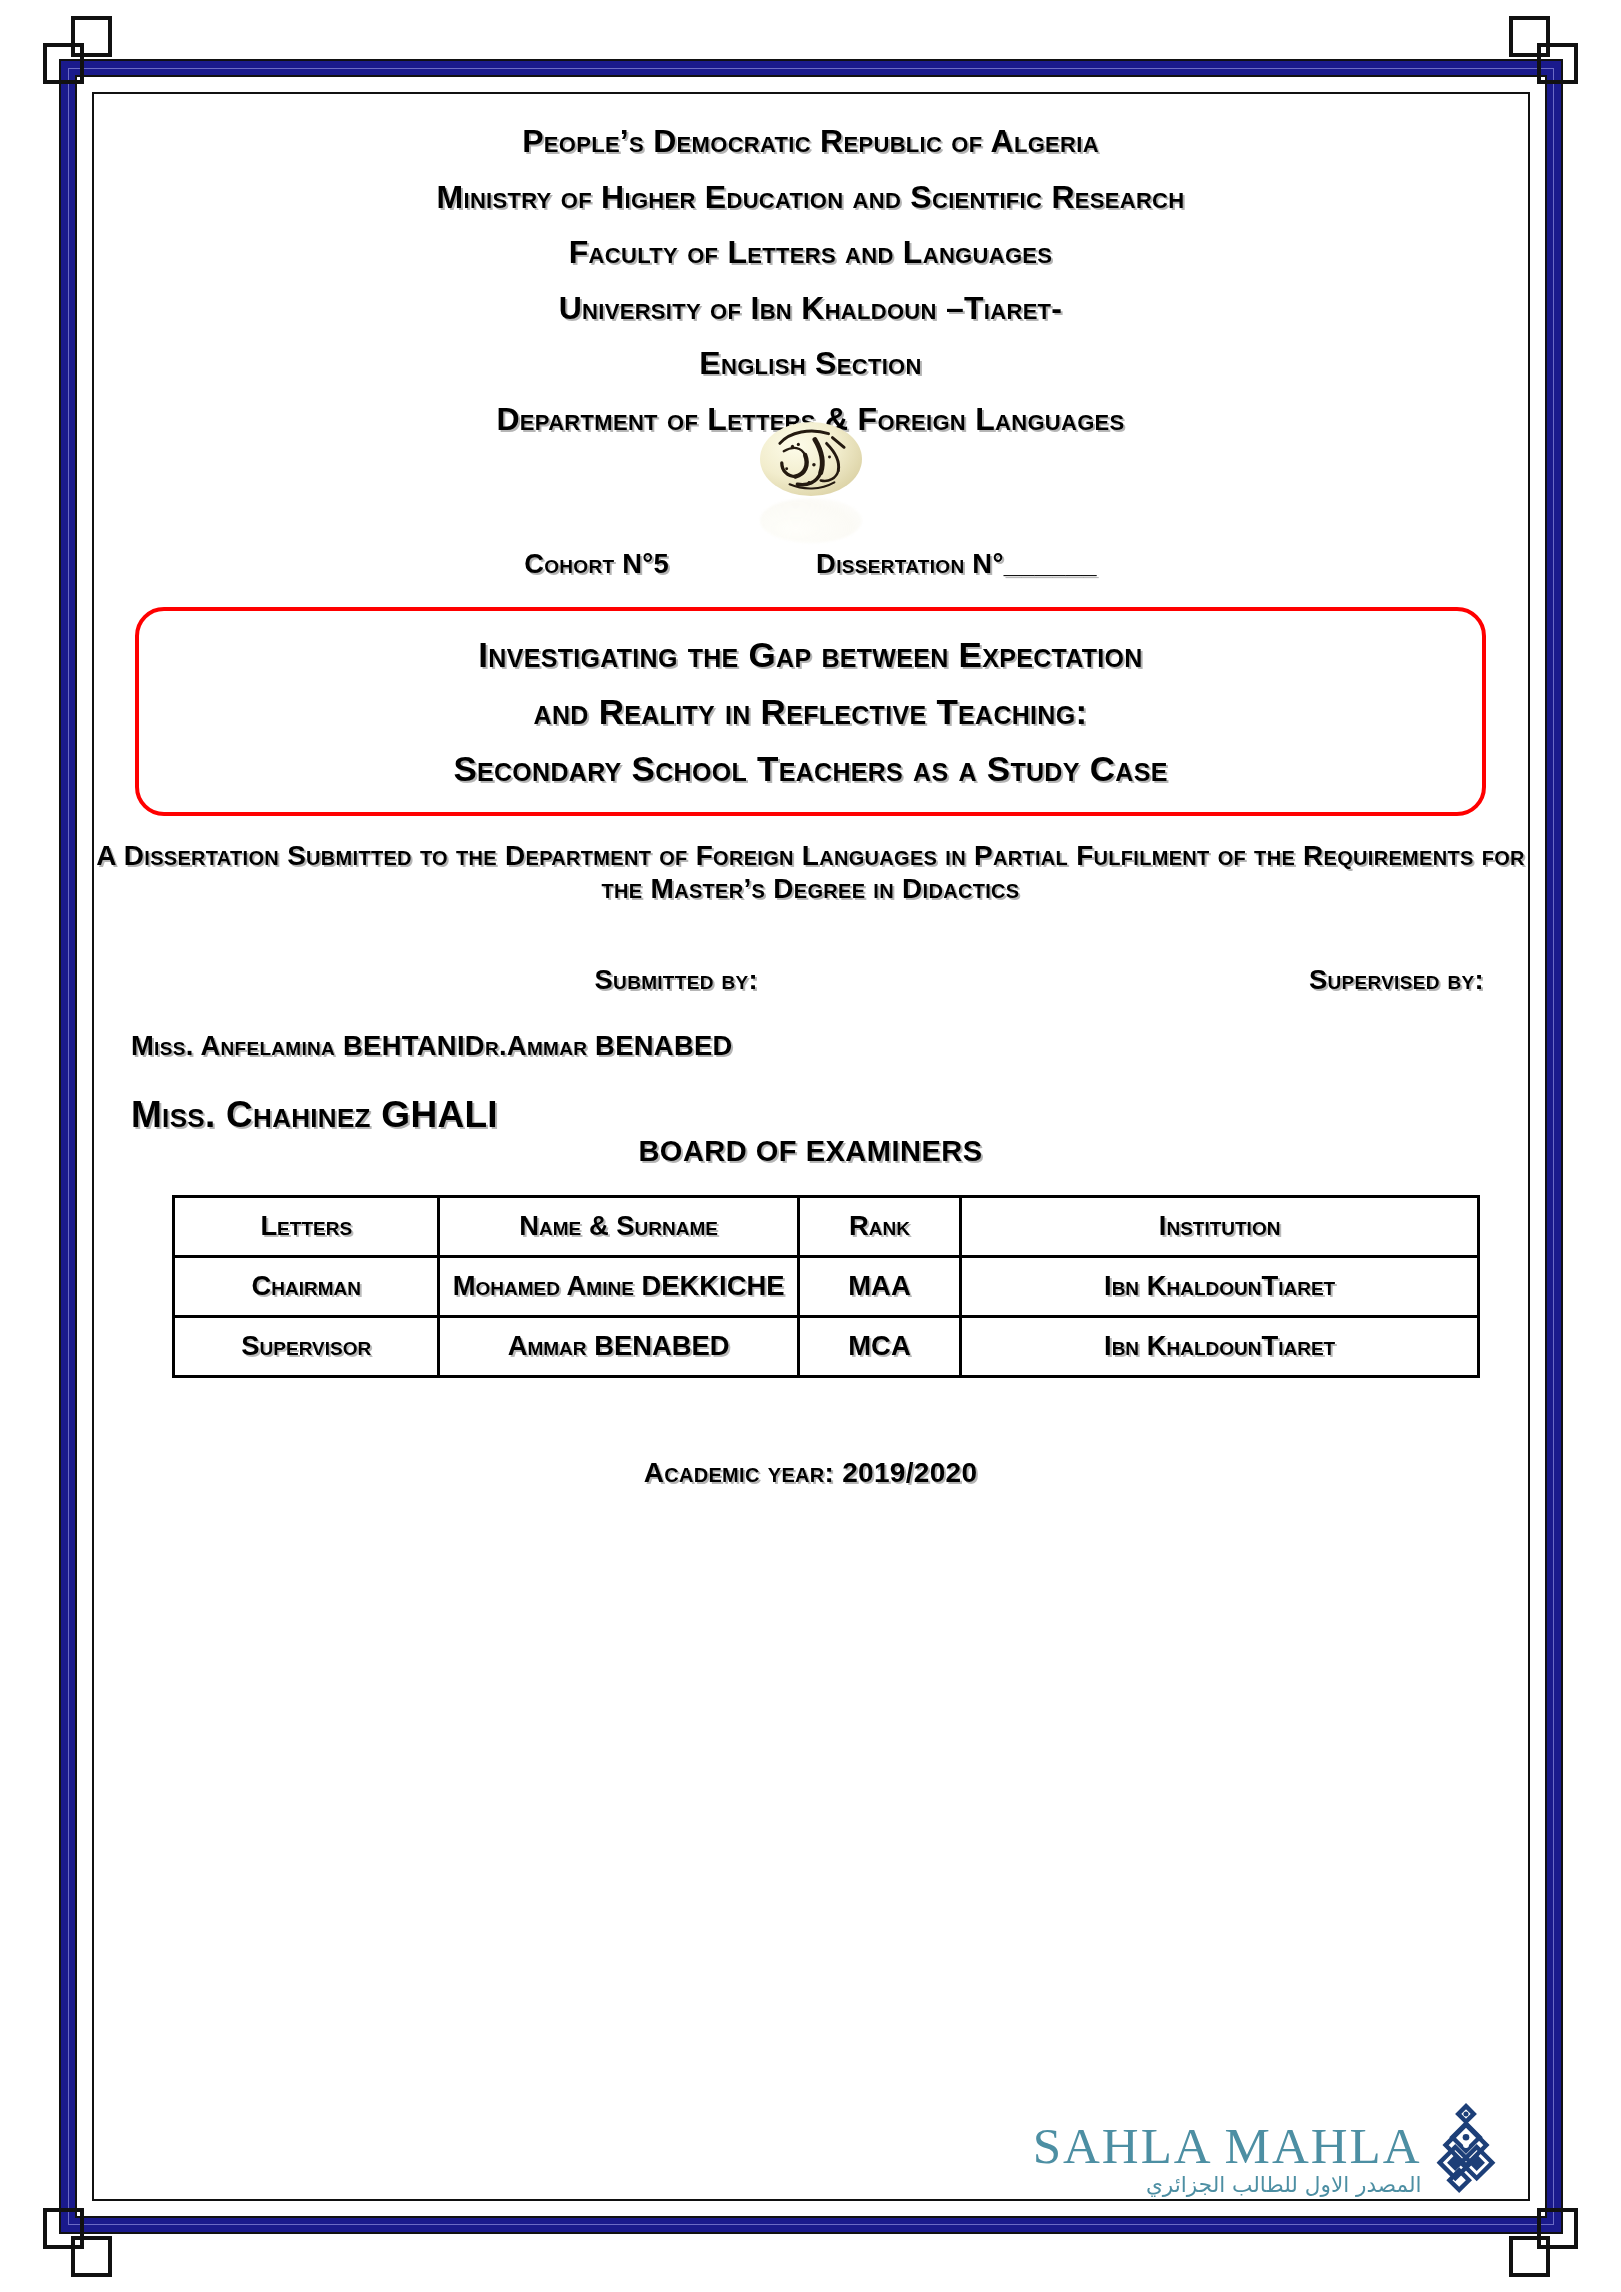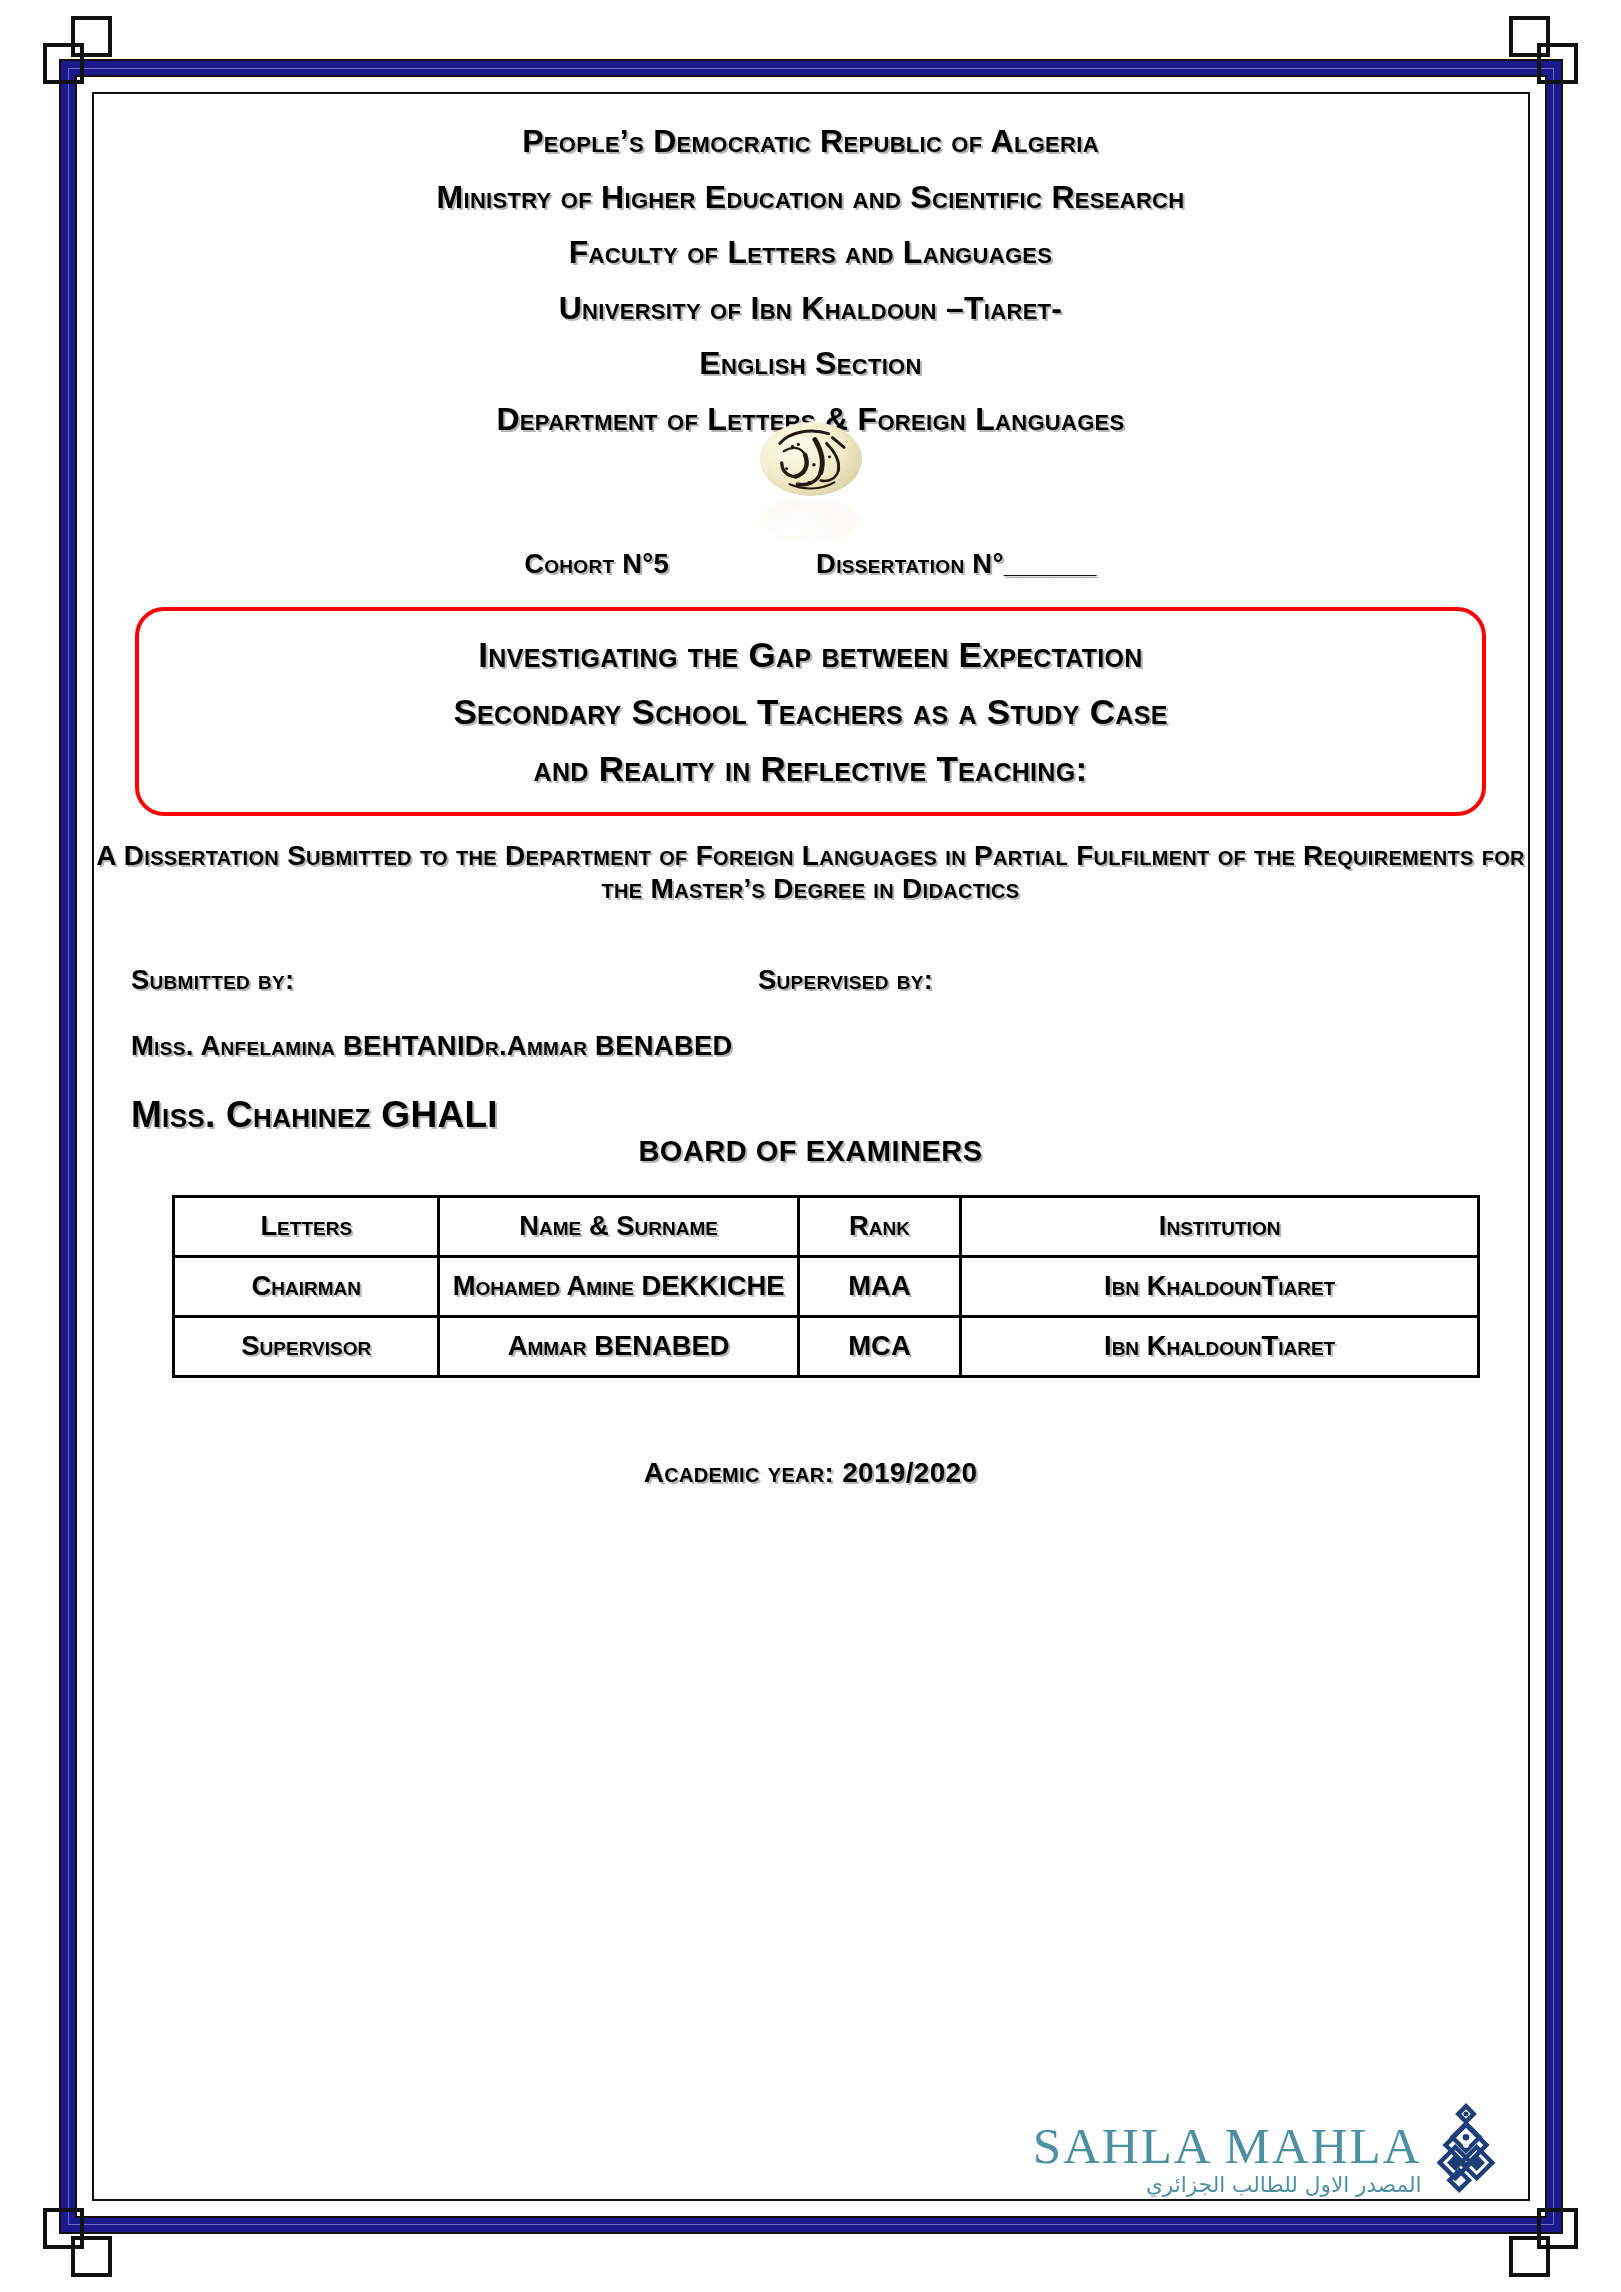--- a/index.html
+++ b/index.html
@@ -159,21 +159,21 @@
 
   
   .by-row {
     position:absolute;
     left:37px; top:870px;
     width:1353px;
     display:flex;
   }
   .by-row .left  { width:627px; text-align:left; }
   .by-row .right { flex:1; text-align:left; }
-  .by-row .hdr { font-size:27.4px; text-align:left; }
+  .by-row .hdr { font-size:27.4px; text-align:right; }
 
   .author1 {
     position:absolute;
     left:37px; top:936px;
     width:1353px;
   }
   .author1 .hdr { font-size:27.4px; text-align:left; }
 
   .author2 {
     position:absolute;
@@ -313,22 +313,22 @@
       <div class="logo-reflection"></div>
     </div>
 
     <div class="cohort-row">
       <div class="hdr">Cohort N°5</div>
       <div class="hdr">Dissertation N°______</div>
     </div>
 
     <div class="title-box">
       <div class="hdr">Investigating the Gap between Expectation</div>
+      <div class="hdr">and Reality in Reflective Teaching:</div>
       <div class="hdr">Secondary School Teachers as a Study Case</div>
-      <div class="hdr">and Reality in Reflective Teaching:</div>
     </div>
 
     <div class="submit-stmt">
       <div class="hdr">A Dissertation Submitted to the Department of Foreign Languages in Partial Fulfilment of the Requirements for the Master’s Degree in Didactics</div>
     </div>
 
     <div class="by-row">
       <div class="left">
         <div class="hdr">Submitted by:</div>
       </div>

